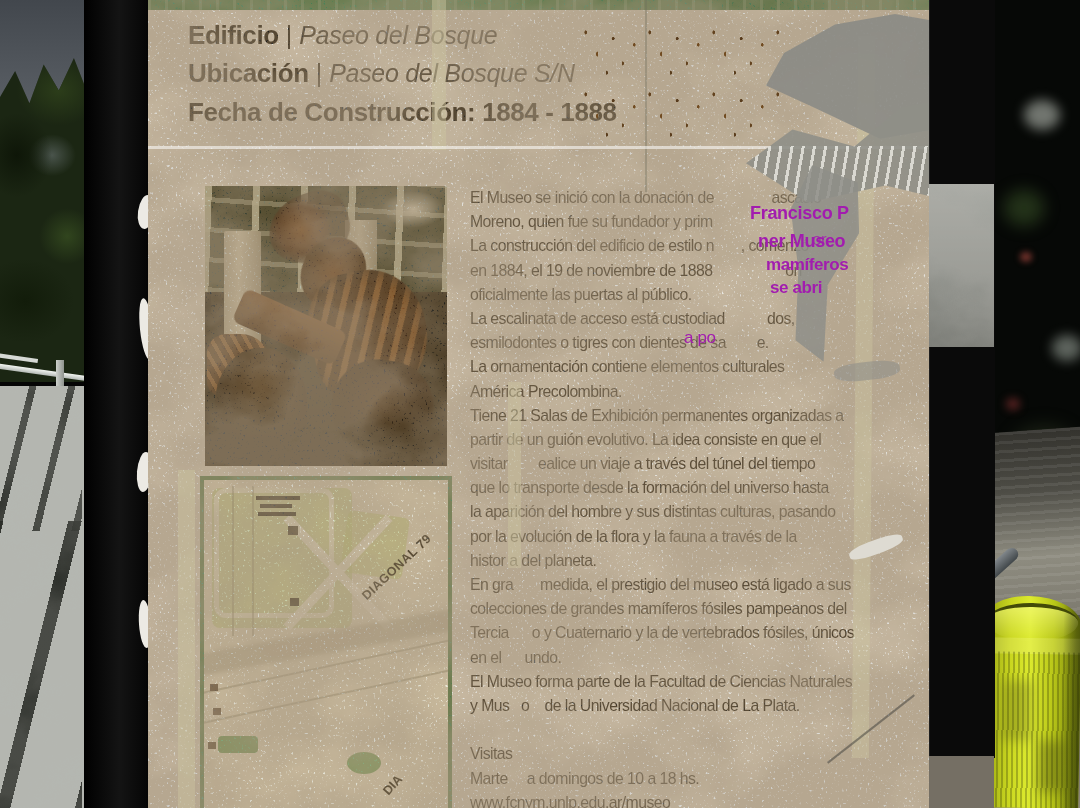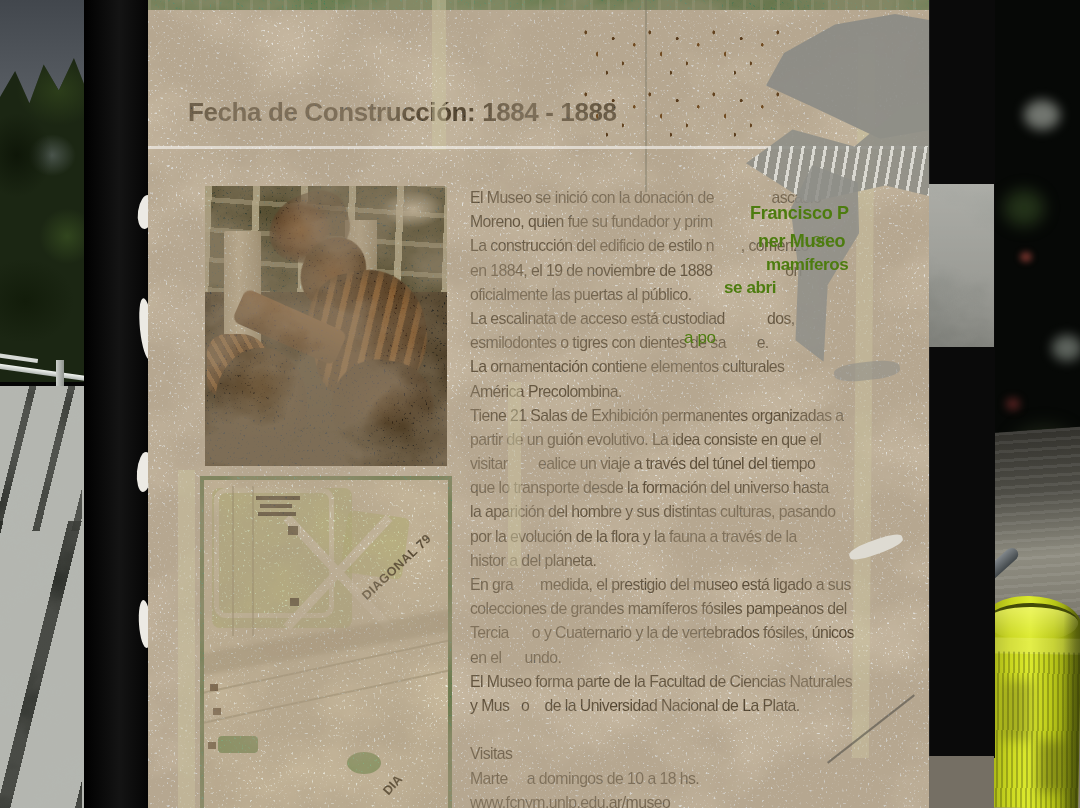--- a/index.html
+++ b/index.html
@@ -186,28 +186,28 @@
   .patch5{left:700px;top:540px;width:56px;height:14px;background:#dedbd2;transform:rotate(-20deg);border-radius:40%;}
   .speck-cluster{left:430px;top:20px;width:210px;height:130px;opacity:.9;
        background-image:radial-gradient(2.5px 4px at 12% 20%,#5a3813 40%,transparent 60%),
         radial-gradient(2px 5px at 30% 55%,#6a4215 40%,transparent 60%),
         radial-gradient(3px 3px at 55% 30%,#4e3010 40%,transparent 60%),
         radial-gradient(2px 4px at 70% 70%,#5a3813 40%,transparent 60%),
         radial-gradient(2.5px 3.5px at 88% 40%,#6a4215 40%,transparent 60%),
         radial-gradient(2px 4px at 45% 85%,#503211 40%,transparent 60%);
        background-size:64px 62px;}
 
-  .frag{position:absolute;color:#4d7c0f;white-space:nowrap;}
+  .frag{position:absolute;color:#a21caf;white-space:nowrap;}
   .frag-b{font-size:18px;font-weight:700;letter-spacing:-0.3px;}
   .frag-n{font-size:17px;font-weight:400;letter-spacing:-0.4px;}
   .fg1{left:602px;top:203px;}
   .fg2{left:610px;top:231px;}
   .fg3{left:664px;top:230px;opacity:.8;}
   .fg4{left:618px;top:255px;font-weight:700;}
-  .fg5{left:576px;top:278px;font-weight:700;}
+  .fg5{left:622px;top:278px;font-weight:700;}
   .fg6{left:536px;top:328px;}
 </style>
 </head>
 <body>
 
 <div class="stage">
 
   <svg width="0" height="0" style="position:absolute">
     <defs>
       <filter id="grime" x="0" y="0" width="100%" height="100%">
@@ -267,20 +267,26 @@
     <svg class="noise-svg" width="76" height="163">
       <rect width="76" height="163" filter="url(#grime)" opacity="0.35"></rect>
     </svg>
   </div>
 
   <div class="abs sign">
     <div class="abs strip">
       <div class="strip-nicks"></div>
     </div>
 
+    <div class="abs hdr-row hdr1">
+      <span class="hdr-label">Edificio</span><span class="hdr-sep">|</span><span class="hdr-value">Paseo del Bosque</span>
+    </div>
+    <div class="abs hdr-row hdr2">
+      <span class="hdr-label">Ubicación</span><span class="hdr-sep">|</span><span class="hdr-value">Paseo del Bosque S/N</span>
+    </div>
     <div class="abs hdr-row hdr3">Fecha de Construcción: 1884 - 1888</div>
 
     <div class="abs photo">
       <div class="ph-ceiling"></div>
       <div class="ph-col1"></div>
       <div class="ph-col2"></div>
       <div class="blob ph-skull"></div>
       <div class="blob ph-neck"></div>
       <div class="blob ph-ribs"></div>
       <div class="blob ph-arm"></div>

